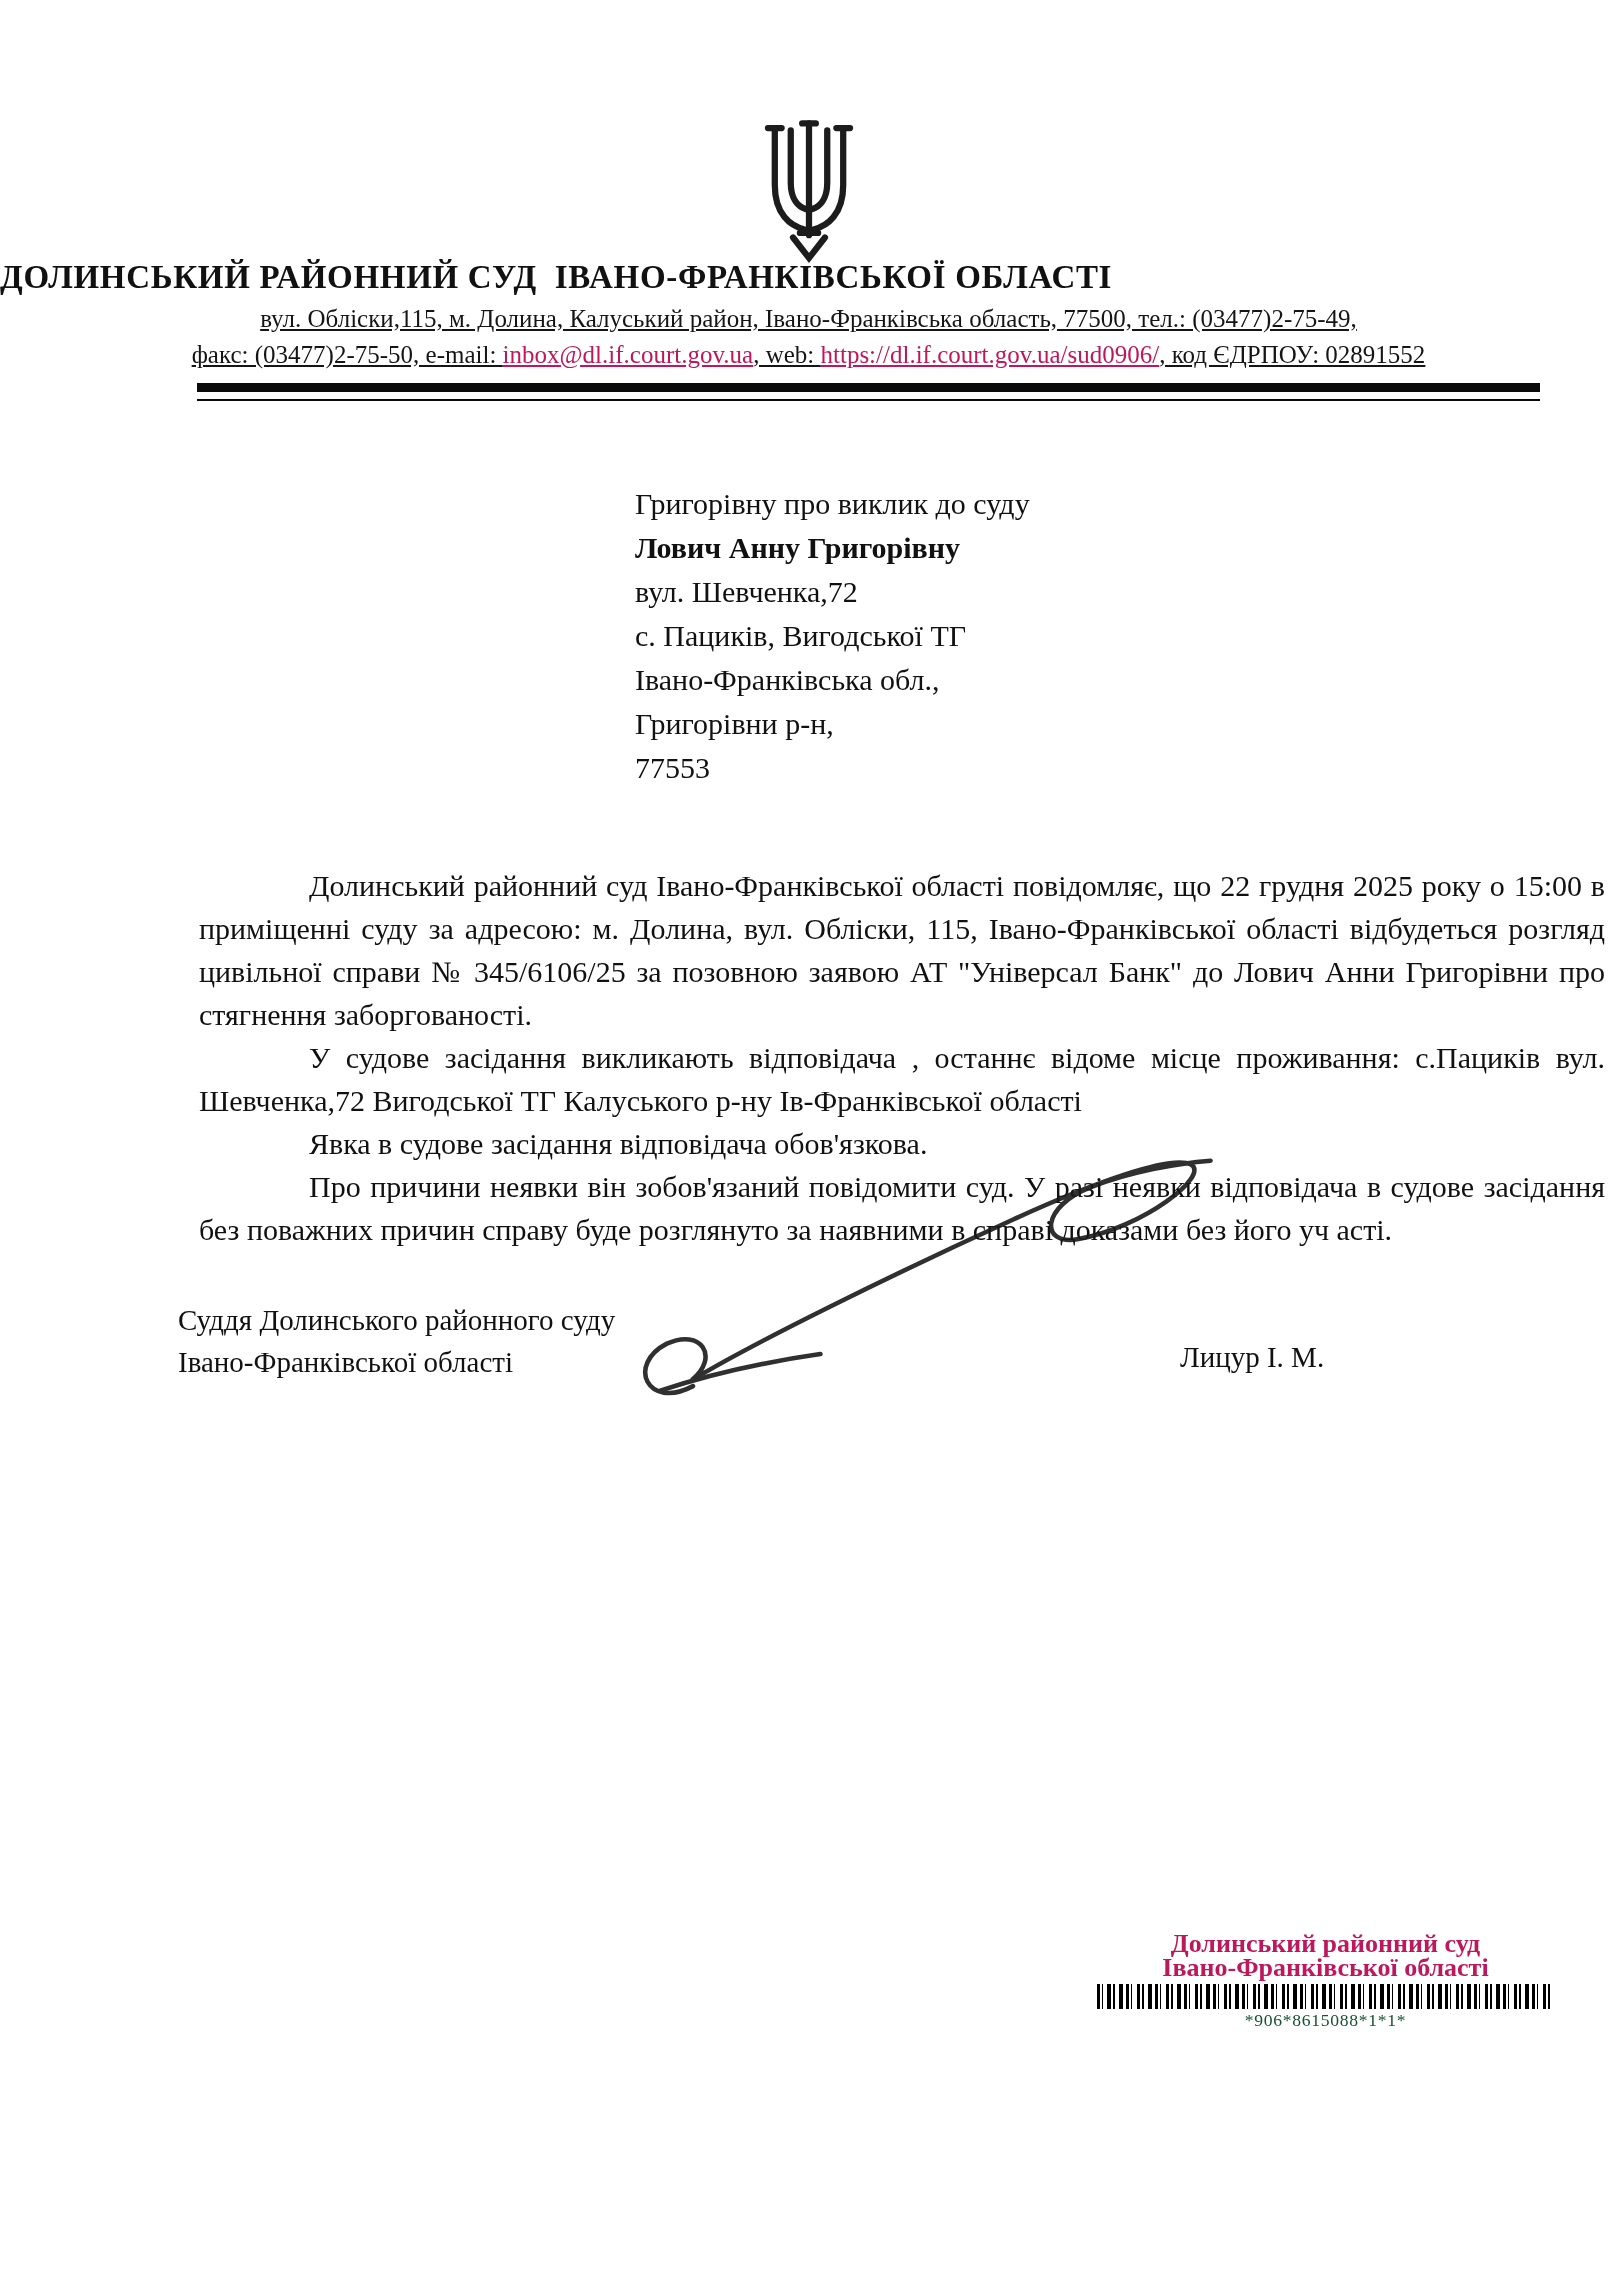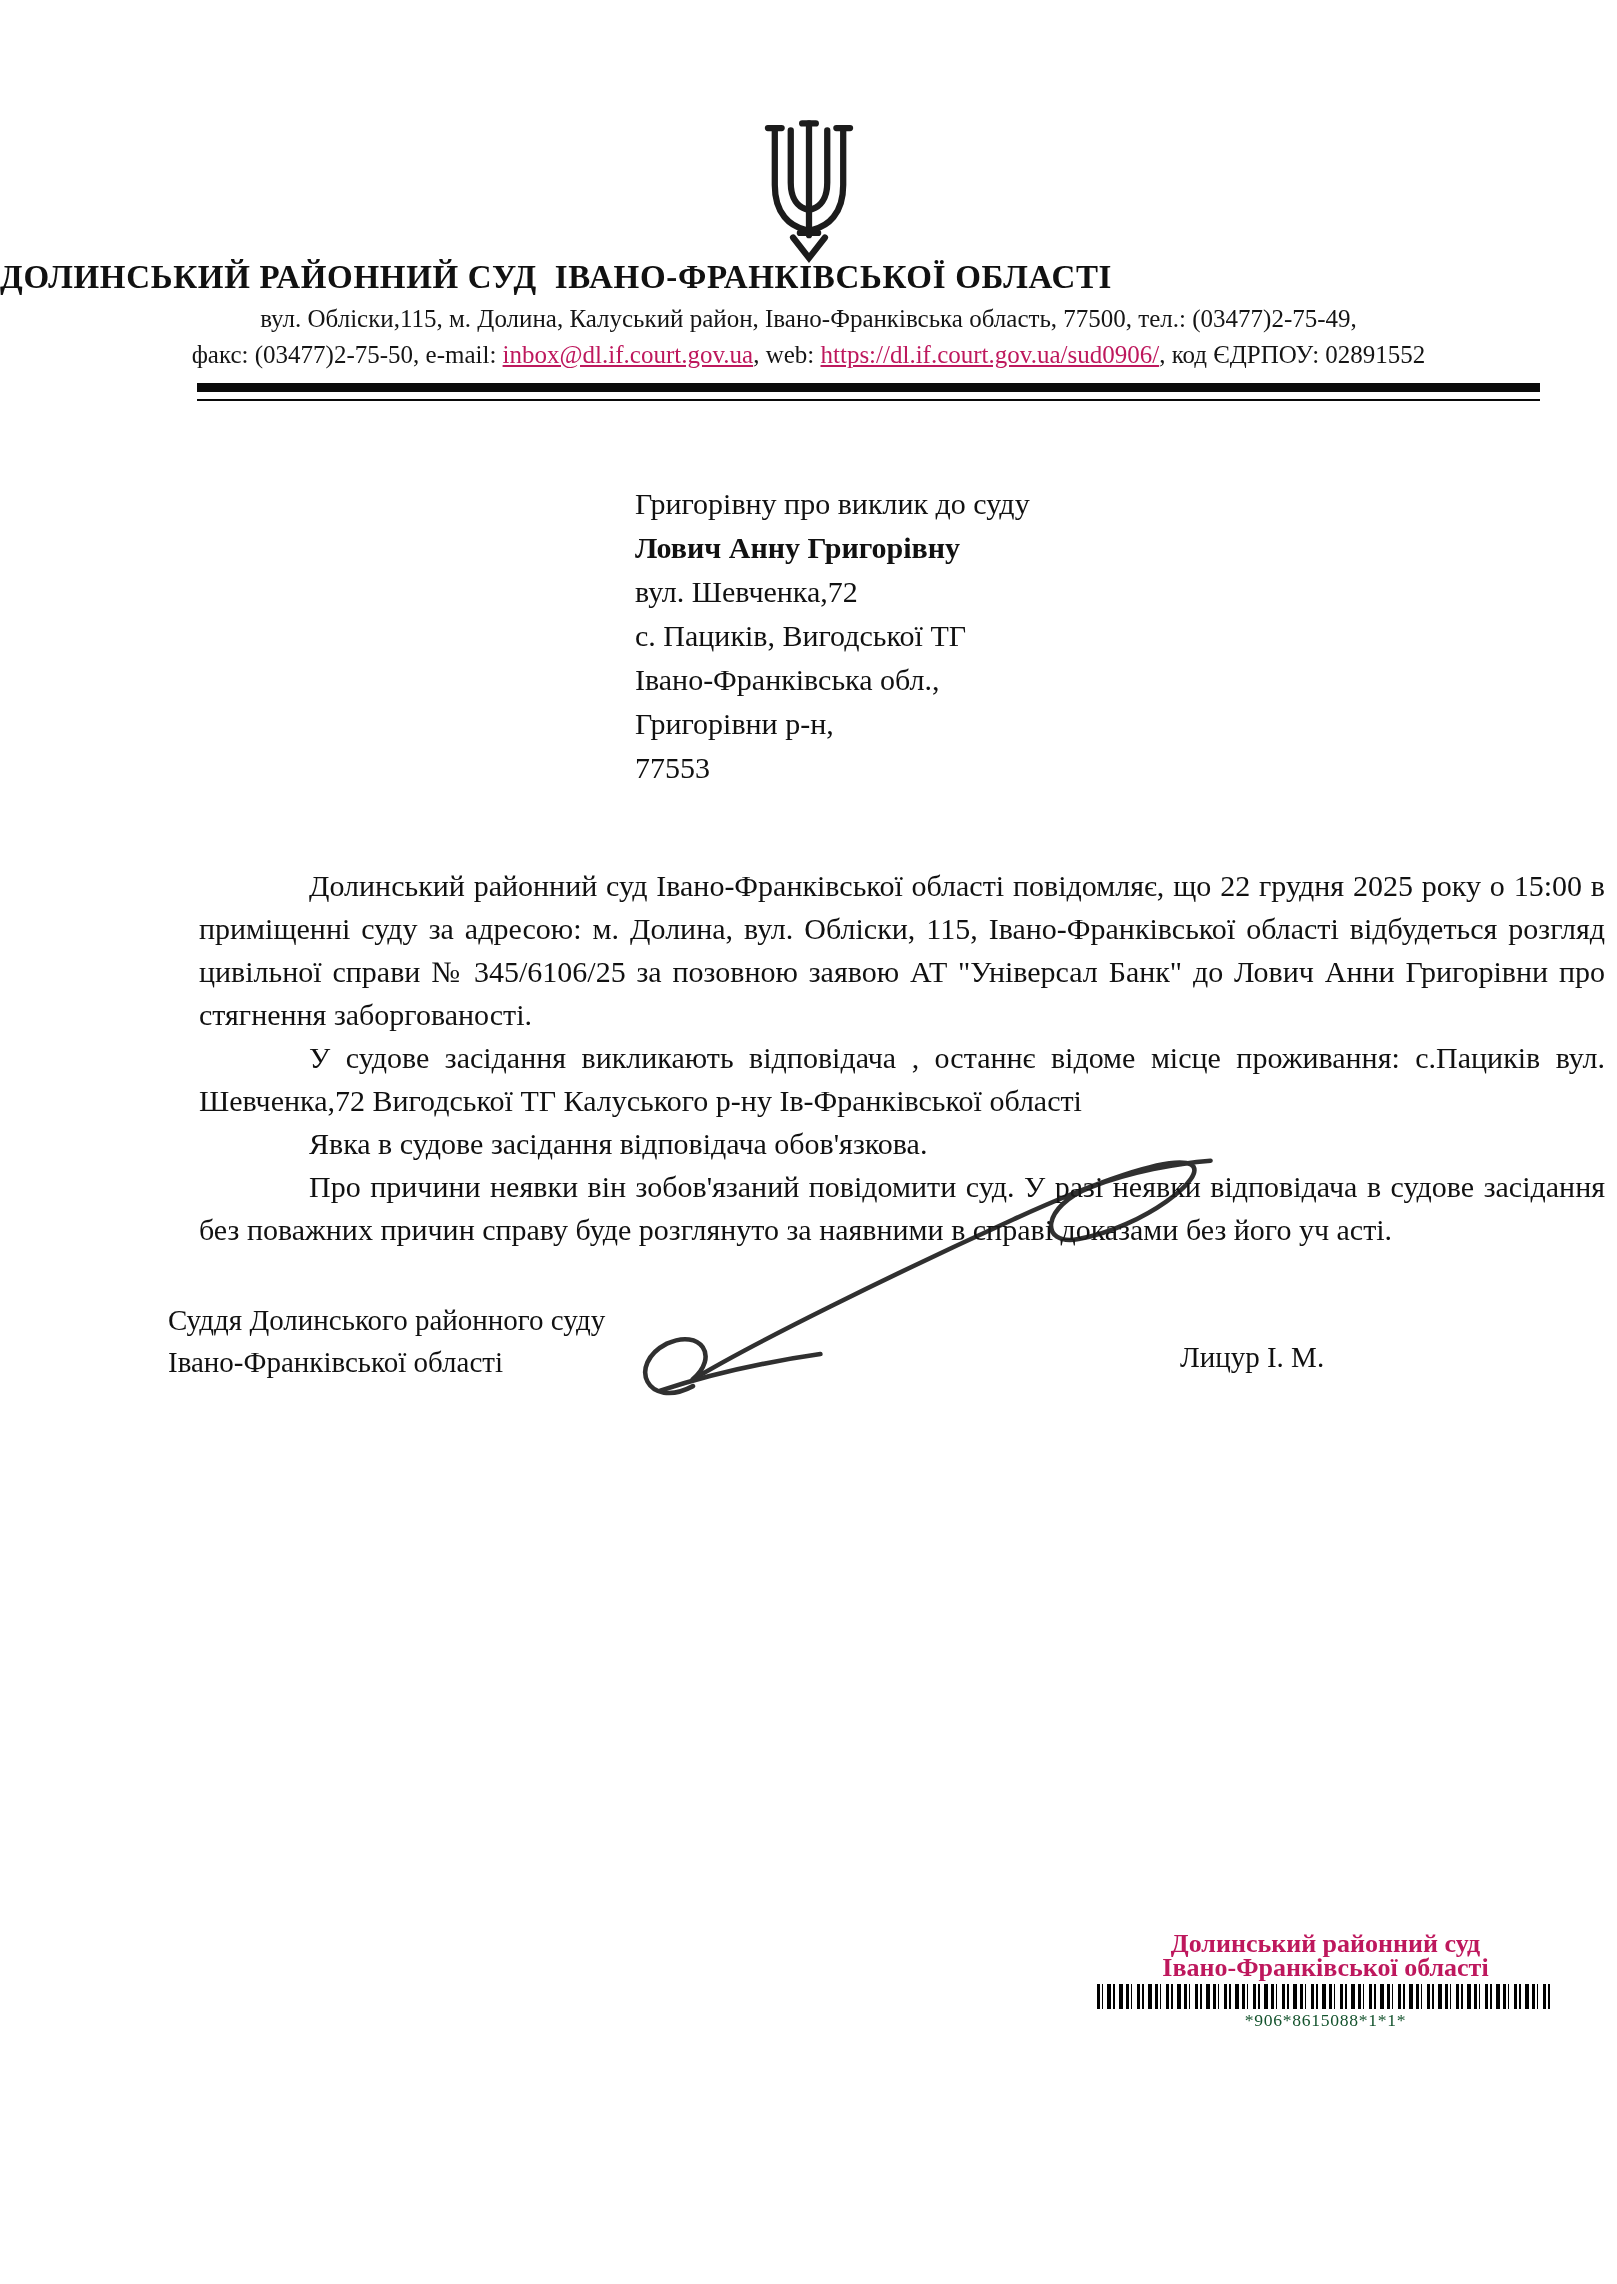--- a/index.html
+++ b/index.html
@@ -15,41 +15,41 @@
     position:absolute;left:50%;top:116px;transform:translateX(-50%);
     width:114px;height:154px;
   }
   .title{
     position:absolute;left:0;top:259px;width:100%;
     font-weight:bold;font-size:33px;letter-spacing:0.7px;
     white-space:pre;
   }
   .addr{
     position:absolute;left:0;width:100%;text-align:center;
-    font-size:25px;color:#151515;
+    font-size:25px;color:#151515;text-decoration:underline;
   }
   .addr1{top:305px;}
   .addr2{top:341px;}
   .u{text-decoration:underline;color:#be185d;cursor:pointer;}
   .rule{
     position:absolute;left:197px;top:383px;width:1343px;height:6.5px;
     border-top:9.1px solid #0a0a0a;border-bottom:2.6px solid #0a0a0a;
   }
   .recipient{
     position:absolute;left:635px;top:482px;
     font-size:30px;line-height:44px;
   }
   .recipient .b{font-weight:bold;}
   .body-text{
     position:absolute;left:162px;top:864px;width:1406px;
     font-size:30px;line-height:43px;text-align:justify;margin-left:37px;
   }
   .body-text p{margin:0;text-indent:110px;}
   .sig-left{
-    position:absolute;left:168px;top:1299px;
+    position:absolute;left:178px;top:1299px;
     font-size:29px;line-height:42px;
   }
   .sig-right{
     position:absolute;left:1180px;top:1341px;
     font-size:29px;
   }
   .signature-svg{
     position:absolute;left:621px;top:1128px;width:621px;height:281px;
     pointer-events:none;
   }

